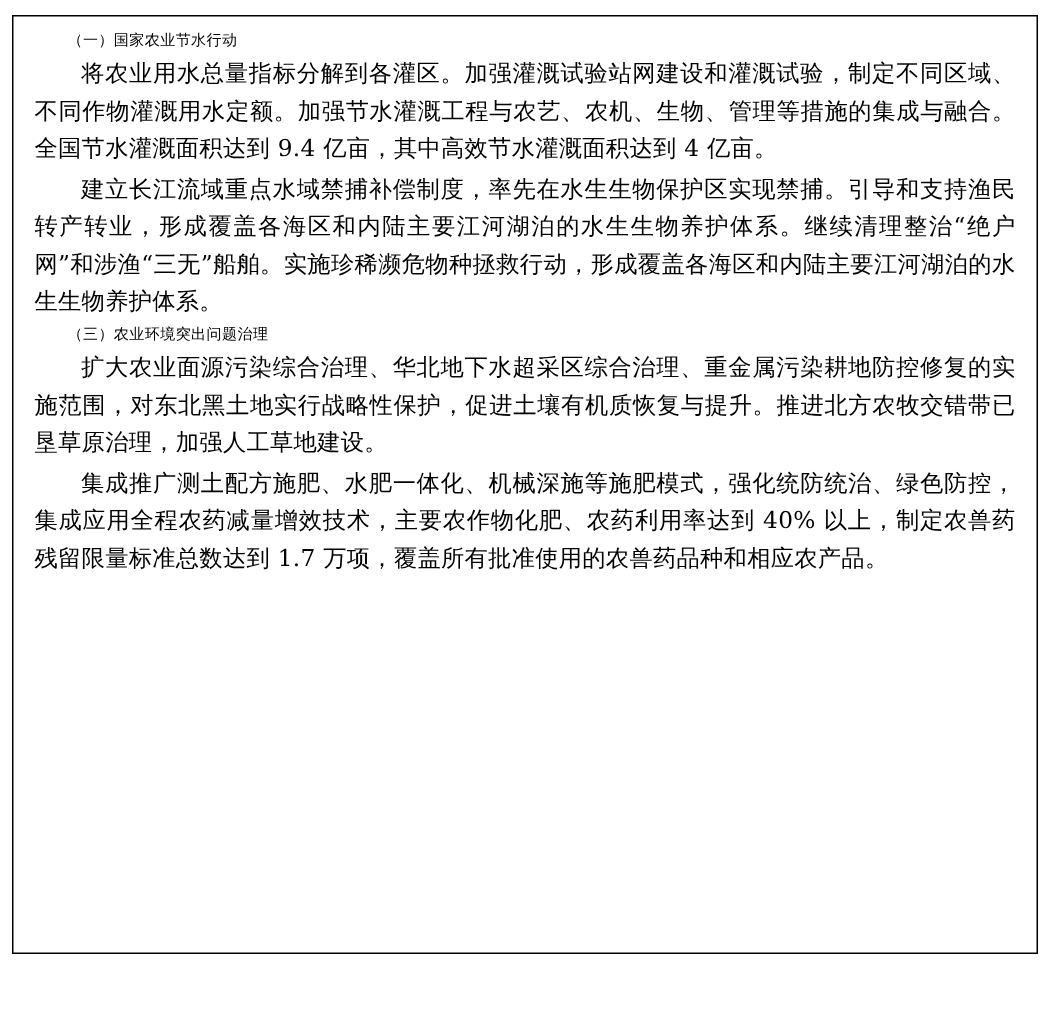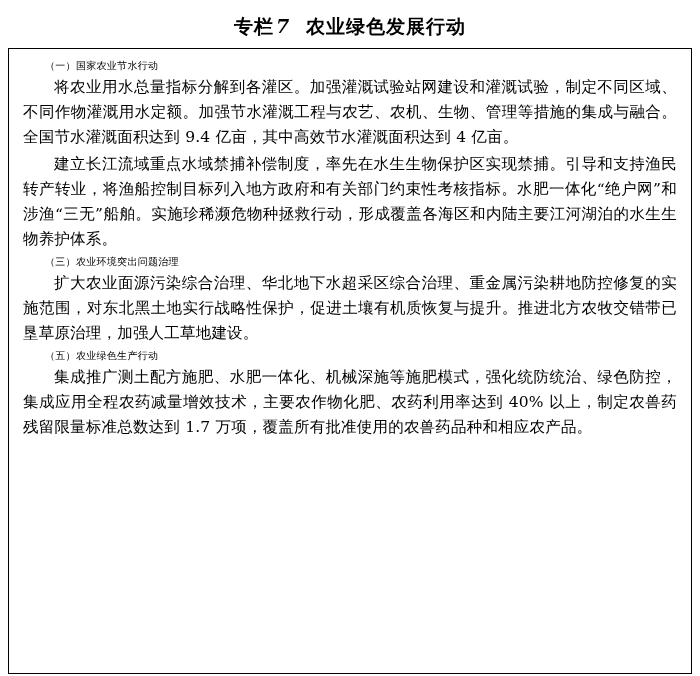--- a/index.html
+++ b/index.html
@@ -61,32 +61,28 @@
     text-align: justify;
     text-justify: inter-ideograph;
     letter-spacing: 0.2px;
   }
 </style>
 </head>
 <body>
 
 <div class="page">
 
-  <div class="box-title">
-    <span>专栏</span><span class="num">7</span><span class="gap"></span><span>农业绿色发展行动</span>
-  </div>
 
   <div class="frame">
 
     <div class="sec-head">（一）国家农业节水行动</div>
     <div class="para">将农业用水总量指标分解到各灌区。加强灌溉试验站网建设和灌溉试验，制定不同区域、不同作物灌溉用水定额。加强节水灌溉工程与农艺、农机、生物、管理等措施的集成与融合。全国节水灌溉面积达到 9.4 亿亩，其中高效节水灌溉面积达到 4 亿亩。</div>
 
-    <div class="para">建立长江流域重点水域禁捕补偿制度，率先在水生生物保护区实现禁捕。引导和支持渔民转产转业，将渔船控制目标列入地方政府和有关部门约束性考核指标。水肥一体化“绝户网”和涉渔“三无”船舶。实施珍稀濒危物种拯救行动，形成覆盖各海区和内陆主要江河湖泊的水生生物养护体系。</div>
+    <div class="para">建立长江流域重点水域禁捕补偿制度，率先在水生生物保护区实现禁捕。引导和支持渔民转产转业，形成覆盖各海区和内陆主要江河湖泊的水生生物养护体系。继续清理整治“绝户网”和涉渔“三无”船舶。实施珍稀濒危物种拯救行动，形成覆盖各海区和内陆主要江河湖泊的水生生物养护体系。</div>
 
     <div class="sec-head">（三）农业环境突出问题治理</div>
     <div class="para">扩大农业面源污染综合治理、华北地下水超采区综合治理、重金属污染耕地防控修复的实施范围，对东北黑土地实行战略性保护，促进土壤有机质恢复与提升。推进北方农牧交错带已垦草原治理，加强人工草地建设。</div>
 
 
-    <div class="sec-head">（五）农业绿色生产行动</div>
     <div class="para">集成推广测土配方施肥、水肥一体化、机械深施等施肥模式，强化统防统治、绿色防控，集成应用全程农药减量增效技术，主要农作物化肥、农药利用率达到 40% 以上，制定农兽药残留限量标准总数达到 1.7 万项，覆盖所有批准使用的农兽药品种和相应农产品。</div>
 
   </div>
 </div>
 
 </body></html>

